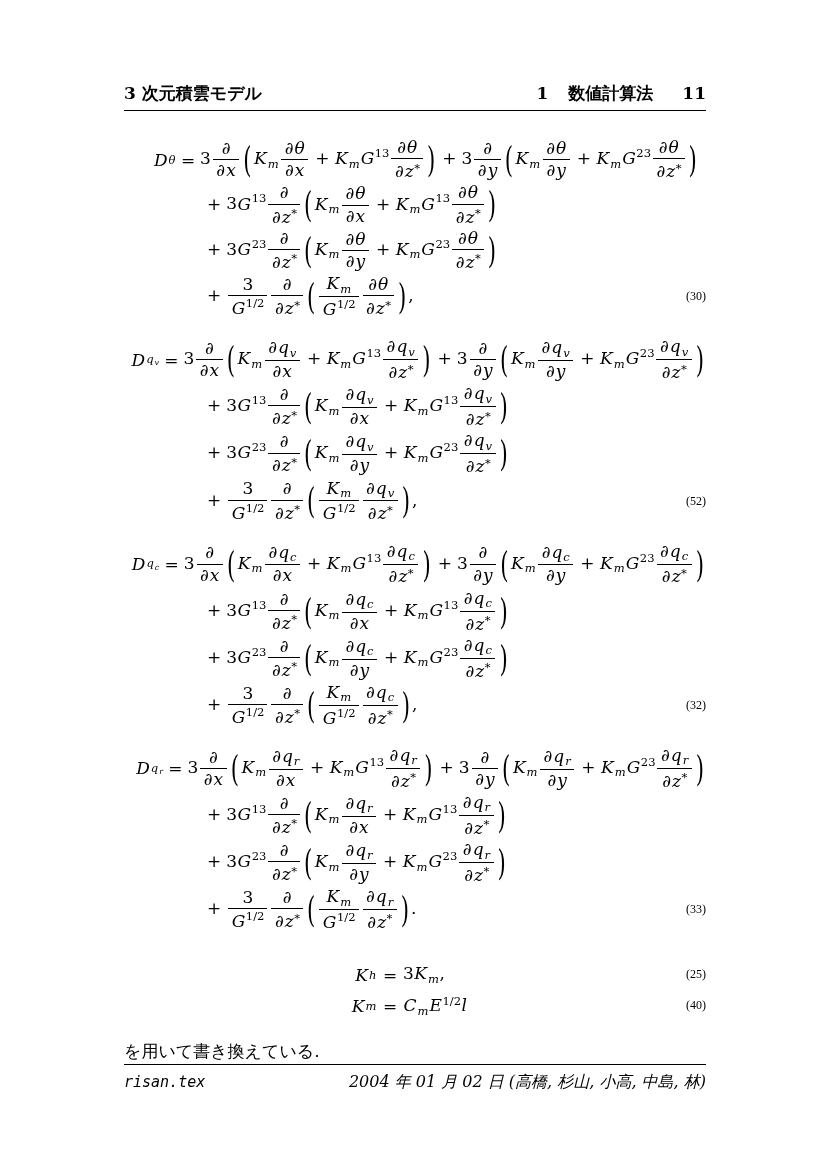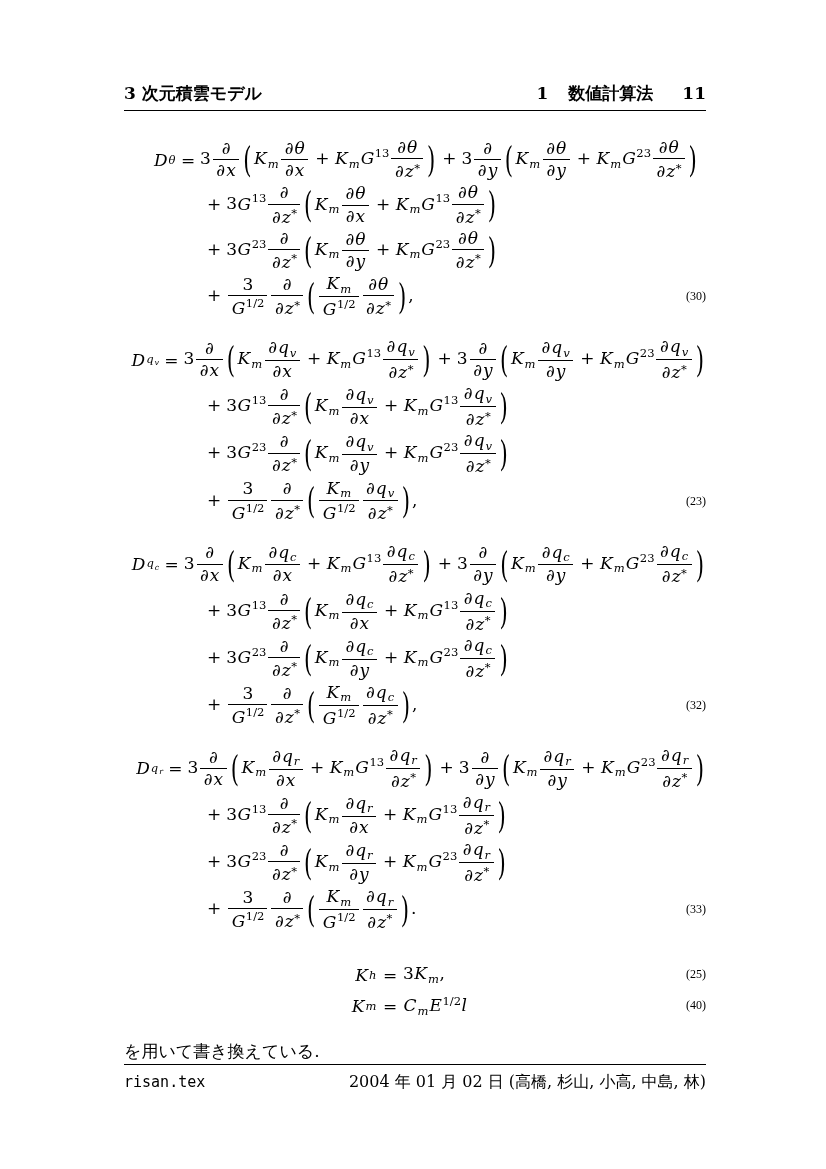--- a/index.html
+++ b/index.html
@@ -62,20 +62,21 @@
   .eqrow.simple { min-height: 31px; }
   .eqrow.simple .lhs { width: 253px; }
   .eqrow.simple .rel { width: 26px; }
 
   
   .footer {
     margin-top: auto;
     border-top: 1.3px solid #000; padding-top: 7px;
     display: flex; justify-content: space-between; align-items: baseline;
     font-size: 16px;
+    font-style: italic;
   }
   .footer-left { font-family: "DejaVu Sans Mono", "Liberation Mono", monospace; font-size: 15px; }
 </style>
 </head>
 <body>
 
 <div class="page">
 
   <div class="header">
     <span class="hl">3 次元積雲モデル</span>
@@ -123,21 +124,21 @@
         <span class="rhs"><span class="mn">3</span><span class="frac"><span class="fnum"><span class="mi">∂</span></span><span class="fden"><span class="mi">∂</span><span class="mi">x</span></span></span><span class="bigp">(</span><span class="mi">K</span><span class="msub"><span class="mi">m</span></span><span class="frac"><span class="fnum"><span class="mi">∂</span><span class="mi">q</span><span class="msub"><span class="mi">v</span></span></span><span class="fden"><span class="mi">∂</span><span class="mi">x</span></span></span><span class="mo">+</span><span class="mi">K</span><span class="msub"><span class="mi">m</span></span><span class="mi">G</span><span class="msup"><span class="mn">1</span><span class="mn">3</span></span><span class="frac"><span class="fnum"><span class="mi">∂</span><span class="mi">q</span><span class="msub"><span class="mi">v</span></span></span><span class="fden"><span class="mi">∂</span><span class="mi">z</span><span class="msup"><span class="mn ast">*</span></span></span></span><span class="bigp">)</span><span class="mo">+</span><span class="mn">3</span><span class="frac"><span class="fnum"><span class="mi">∂</span></span><span class="fden"><span class="mi">∂</span><span class="mi">y</span></span></span><span class="bigp">(</span><span class="mi">K</span><span class="msub"><span class="mi">m</span></span><span class="frac"><span class="fnum"><span class="mi">∂</span><span class="mi">q</span><span class="msub"><span class="mi">v</span></span></span><span class="fden"><span class="mi">∂</span><span class="mi">y</span></span></span><span class="mo">+</span><span class="mi">K</span><span class="msub"><span class="mi">m</span></span><span class="mi">G</span><span class="msup"><span class="mn">2</span><span class="mn">3</span></span><span class="frac"><span class="fnum"><span class="mi">∂</span><span class="mi">q</span><span class="msub"><span class="mi">v</span></span></span><span class="fden"><span class="mi">∂</span><span class="mi">z</span><span class="msup"><span class="mn ast">*</span></span></span></span><span class="bigp">)</span></span>
       </div>
       <div class="eqrow cont">
         <span class="rhs"><span class="mo">+</span><span class="mn">3</span><span class="mi">G</span><span class="msup"><span class="mn">1</span><span class="mn">3</span></span><span class="frac"><span class="fnum"><span class="mi">∂</span></span><span class="fden"><span class="mi">∂</span><span class="mi">z</span><span class="msup"><span class="mn ast">*</span></span></span></span><span class="bigp">(</span><span class="mi">K</span><span class="msub"><span class="mi">m</span></span><span class="frac"><span class="fnum"><span class="mi">∂</span><span class="mi">q</span><span class="msub"><span class="mi">v</span></span></span><span class="fden"><span class="mi">∂</span><span class="mi">x</span></span></span><span class="mo">+</span><span class="mi">K</span><span class="msub"><span class="mi">m</span></span><span class="mi">G</span><span class="msup"><span class="mn">1</span><span class="mn">3</span></span><span class="frac"><span class="fnum"><span class="mi">∂</span><span class="mi">q</span><span class="msub"><span class="mi">v</span></span></span><span class="fden"><span class="mi">∂</span><span class="mi">z</span><span class="msup"><span class="mn ast">*</span></span></span></span><span class="bigp">)</span></span>
       </div>
       <div class="eqrow cont">
         <span class="rhs"><span class="mo">+</span><span class="mn">3</span><span class="mi">G</span><span class="msup"><span class="mn">2</span><span class="mn">3</span></span><span class="frac"><span class="fnum"><span class="mi">∂</span></span><span class="fden"><span class="mi">∂</span><span class="mi">z</span><span class="msup"><span class="mn ast">*</span></span></span></span><span class="bigp">(</span><span class="mi">K</span><span class="msub"><span class="mi">m</span></span><span class="frac"><span class="fnum"><span class="mi">∂</span><span class="mi">q</span><span class="msub"><span class="mi">v</span></span></span><span class="fden"><span class="mi">∂</span><span class="mi">y</span></span></span><span class="mo">+</span><span class="mi">K</span><span class="msub"><span class="mi">m</span></span><span class="mi">G</span><span class="msup"><span class="mn">2</span><span class="mn">3</span></span><span class="frac"><span class="fnum"><span class="mi">∂</span><span class="mi">q</span><span class="msub"><span class="mi">v</span></span></span><span class="fden"><span class="mi">∂</span><span class="mi">z</span><span class="msup"><span class="mn ast">*</span></span></span></span><span class="bigp">)</span></span>
       </div>
       <div class="eqrow cont">
         <span class="rhs"><span class="mo">+</span><span class="frac"><span class="fnum"><span class="mn">3</span></span><span class="fden"><span class="mi">G</span><span class="msup"><span class="mn">1</span><span class="mn">/</span><span class="mn">2</span></span></span></span><span class="frac"><span class="fnum"><span class="mi">∂</span></span><span class="fden"><span class="mi">∂</span><span class="mi">z</span><span class="msup"><span class="mn ast">*</span></span></span></span><span class="bigp">(</span><span class="frac"><span class="fnum"><span class="mi">K</span><span class="msub"><span class="mi">m</span></span></span><span class="fden"><span class="mi">G</span><span class="msup"><span class="mn">1</span><span class="mn">/</span><span class="mn">2</span></span></span></span><span class="frac"><span class="fnum"><span class="mi">∂</span><span class="mi">q</span><span class="msub"><span class="mi">v</span></span></span><span class="fden"><span class="mi">∂</span><span class="mi">z</span><span class="msup"><span class="mn ast">*</span></span></span></span><span class="bigp">)</span><span class="mn">,</span></span>
-        <span class="eqno">(23)</span>
+        <span class="eqno">(52)</span>
       </div>
     </div>
 
     <div class="equation">
       <div class="eqrow">
         <span class="lhs">
             <span class="mi">D</span>
             <span class="msub"><span class="mi">q</span><span class="msub"><span class="mi">c</span></span></span>
           </span>
         <span class="rel">

